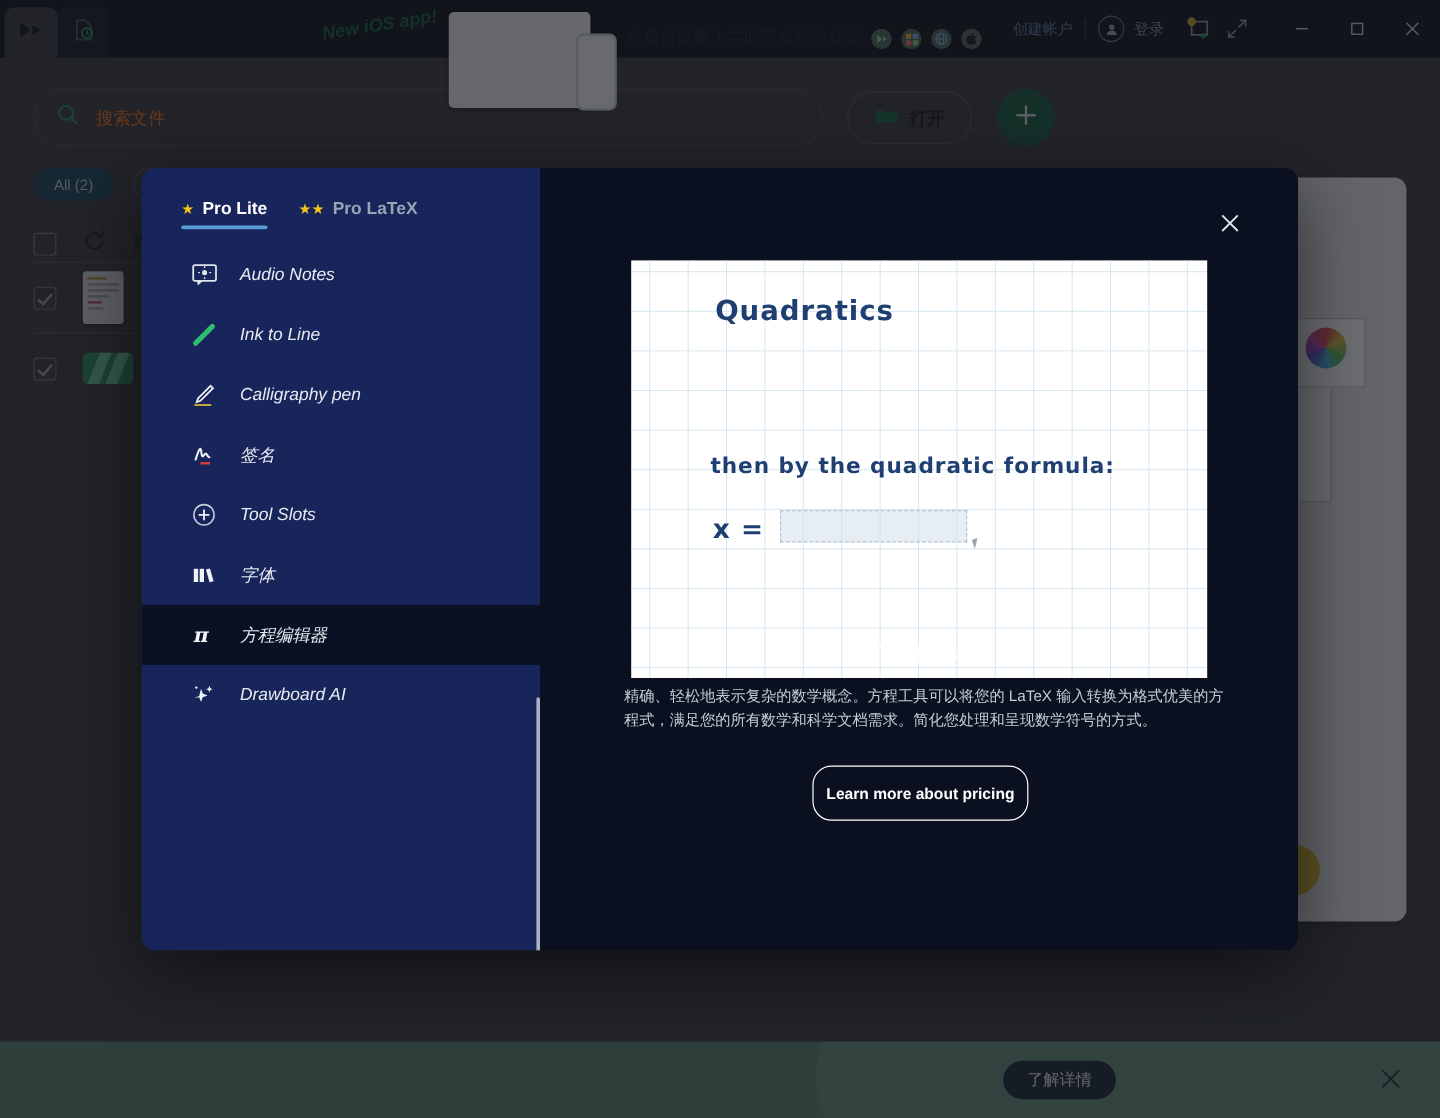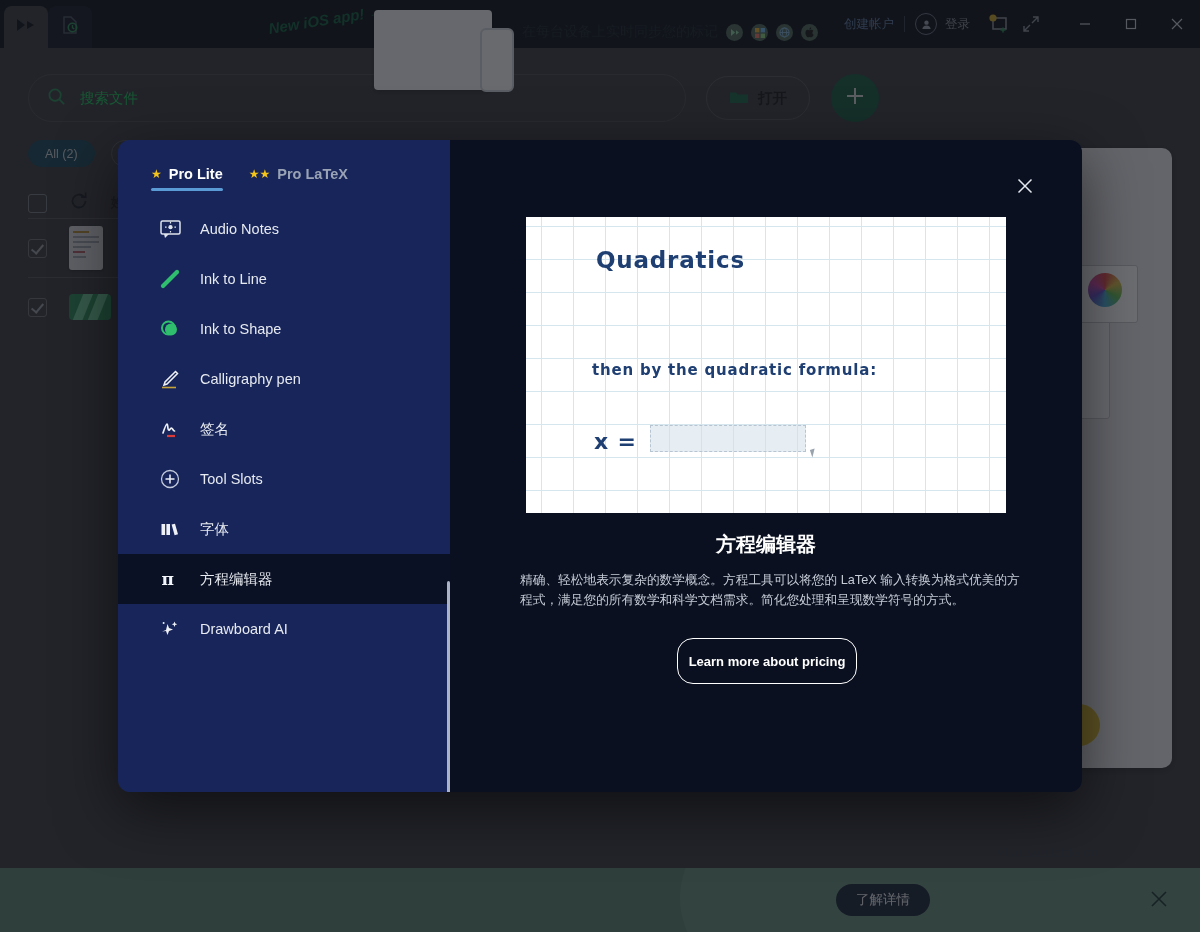--- a/index.html
+++ b/index.html
@@ -41,21 +41,21 @@
   .tb-icon { width: 34px; height: 34px; display: flex; align-items: center; justify-content: center; }
   .wincontrols { display: flex; align-items: center; height: 48px; margin-left: 14px; }
   .winbtn { width: 46px; height: 32px; display: flex; align-items: center; justify-content: center; }
 
   
   .searchbar {
     position: absolute; top: 74px; left: 28px; width: 658px; height: 48px;
     border: 1px solid #4d5056; border-radius: 24px;
     display: flex; align-items: center; padding: 0 18px; gap: 14px;
   }
-  .search-ph { color: #22c55e; font-size: 14.5px; }
+  .search-ph { color: #f97316; font-size: 14.5px; }
   .open-btn {
     position: absolute; top: 76px; left: 706px; width: 104px; height: 44px;
     border: 1px solid #55585e; border-radius: 22px;
     display: flex; align-items: center; justify-content: center; gap: 9px;
     color: #1e1e1e; font-size: 14.5px; font-weight: 600;
   }
   .plus-btn {
     position: absolute; top: 74px; left: 831px; width: 48px; height: 48px;
     border-radius: 50%; background: #1b5c42;
     display: flex; align-items: center; justify-content: center;
@@ -167,36 +167,36 @@
   .m-title { color: #fff; font-size: 19px; font-weight: 700; margin: 71px 0 0 33px; letter-spacing: .5px; }
   .m-tabs { display: flex; gap: 26px; margin: 26px 0 0 33px; }
   .m-tab { display: flex; align-items: center; gap: 7px; font-size: 14.5px; padding-bottom: 9px; position: relative; }
   .m-tab .lbl { color: #9aa3b5; font-weight: 700; }
   .m-tab.active .lbl { color: #fff; }
   .m-tab.active::after {
     content:""; position:absolute; left:0; bottom:0; width:72px; height:3.5px;
     background:#5b9bd5; border-radius:2px;
   }
   .star { color: #f5c518; font-size: 12px; }
-  .m-list { margin-top: 13px; position: relative; }
+  .m-list { margin-top: 13px; position: relative; font-style: italic; }
   .m-item {
     height: 50px; display: flex; align-items: center; gap: 18px; padding-left: 40px;
     color: #e7eaf0; font-size: 14.5px;
   }
   .m-item.sel { background: #0a1124; }
   .m-ic { width: 24px; height: 24px; display: flex; align-items: center; justify-content: center; flex: none; }
   .m-scroll {
     position: absolute; right: 0; top: 377px; width: 3px; height: 222px;
     background: #aab4c6; border-radius: 2px;
   }
   .m-main { flex: 1; background: #0a1020; position: relative; }
   .m-close { position: absolute; right: 46px; top: 35px; width: 22px; height: 22px;
              display: flex; align-items: center; justify-content: center; }
   .m-hero {
-    position: absolute; left: 76px; top: 77px; width: 480px; height: 296px;
+    position: absolute; left: 76px; top: 77px; width: 480px; height: 348px;
     background: #fff; overflow: hidden;
   }
   .m-grid {
     position: absolute; inset: 0;
     background-image:
       linear-gradient(to right, #d6e6ef 1px, transparent 1px),
       linear-gradient(to bottom, #d6e6ef 1px, transparent 1px);
     background-size: 32px 33px; background-position: 15px 9px;
   }
   .hw { position: absolute; color: #1f3f73; font-family: "DejaVu Sans", sans-serif;
@@ -463,29 +463,20 @@
 
         <div class="m-item">
           <span class="m-ic">
             <svg width="22" height="22" viewBox="0 0 22 22">
                 <path d="M4 18L18 4" stroke="#2fbe6e" stroke-width="4.2" stroke-linecap="round"></path>
               </svg>
           </span>
           <span>Ink to Line</span>
         </div>
 
-        <div class="m-item">
-          <span class="m-ic">
-            <svg width="22" height="22" viewBox="0 0 22 22">
-                <circle cx="9.5" cy="10" r="6.5" fill="none" stroke="#2fbe6e" stroke-width="2"></circle>
-                <circle cx="12" cy="11.5" r="6" fill="#2fbe6e"></circle>
-              </svg>
-          </span>
-          <span>Ink to Shape</span>
-        </div>
 
         <div class="m-item">
           <span class="m-ic">
             <svg width="22" height="22" viewBox="0 0 22 22">
                 <path d="M16.5 3.5l2 2L8 16l-3 1 1-3z" fill="none" stroke="#eef1f6" stroke-width="1.5"></path>
                 <path d="M3 19.5h14" stroke="#c6a23a" stroke-width="1.6"></path>
               </svg>
           </span>
           <span>Calligraphy pen</span>
         </div>
@@ -549,21 +540,21 @@
     <div class="m-main">
       <div class="m-close">
         <svg width="16" height="16" viewBox="0 0 16 16">
             <path d="M1.5 1.5l13 13M14.5 1.5l-13 13" stroke="#e4e8ef" stroke-width="1.5"></path>
           </svg>
       </div>
 
       <div class="m-hero">
         <div class="m-grid"></div>
         <span class="hw" style="left:70px; top:30px; font-size:23px;">Quadratics</span>
-        <span class="hw" style="left:66px; top:144px; font-size:15px;">then  by  the  quadratic  formula:</span>
+        <span class="hw" style="left:66px; top:161px; font-size:18px;">then  by  the  quadratic  formula:</span>
         <span class="hw" style="left:68px; top:212px; font-size:22px;">x =</span>
         <span class="hw-box"></span>
         <span class="cursor"></span>
       </div>
 
       <div class="m-h2">方程编辑器</div>
       <div class="m-desc">精确、轻松地表示复杂的数学概念。方程工具可以将您的 LaTeX 输入转换为格式优美的方程式，满足您的所有数学和科学文档需求。简化您处理和呈现数学符号的方式。</div>
       <div class="m-cta">Learn more about pricing</div>
     </div>
 

